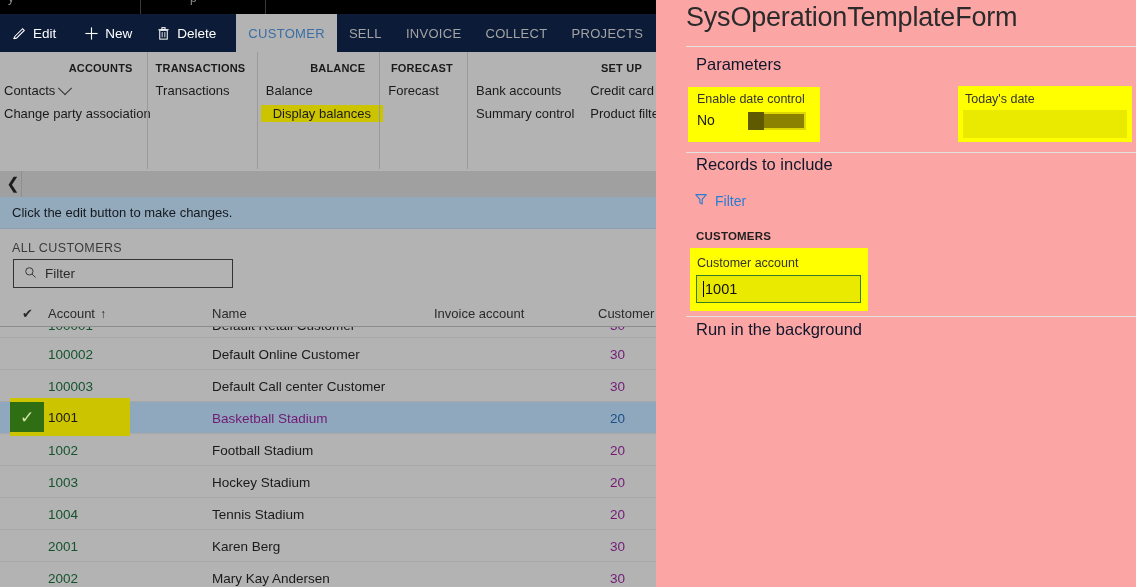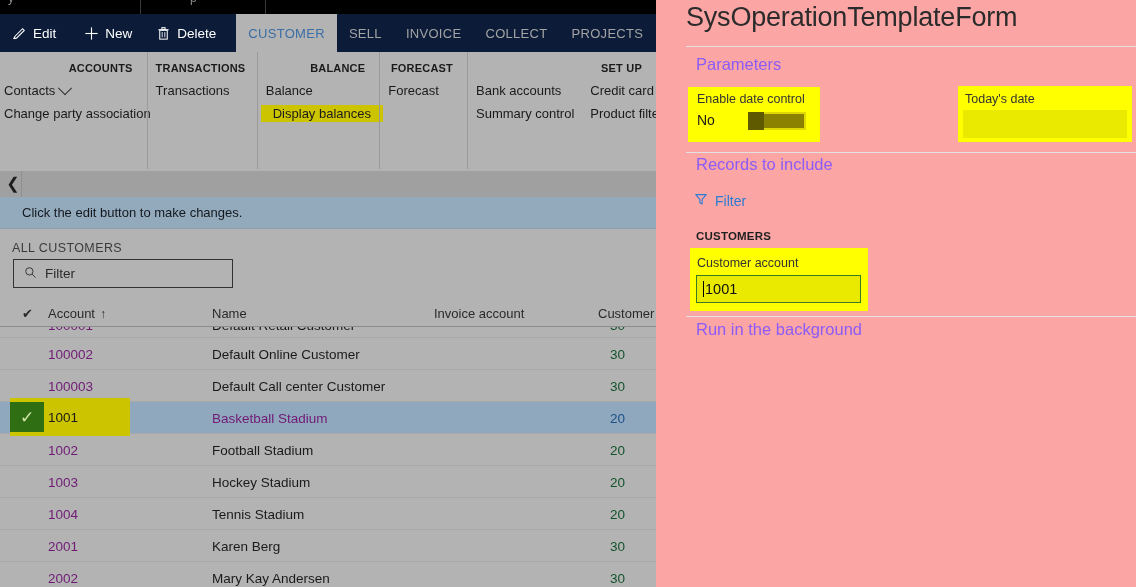--- a/index.html
+++ b/index.html
@@ -187,21 +187,21 @@
   
   .msgbar {
     position: absolute;
     left: 0; top: 197px;
     width: 656px;
     height: 32px;
     background: #93a9bc;
     border-bottom: 1px solid #8d9fb0;
     display: flex;
     align-items: center;
-    padding-left: 22px;
+    padding-left: 12px;
     box-sizing: border-box;
   }
   .msgbar span {
     font-size: 13px;
     color: #14191f;
   }
 
   
   .list-title {
     position: absolute;
@@ -268,23 +268,23 @@
   }
   .row.partial { height: 10px; overflow: hidden; }
   .row.sel { background: #8fa8bd; }
   .cell {
     position: absolute;
     top: 50%;
     transform: translateY(-50%);
     font-size: 13.5px;
     white-space: nowrap;
   }
-  .cell.acct { left: 48px; color: #701a75; }
+  .cell.acct { left: 48px; color: #14532d; }
   .cell.name { left: 212px; color: #1a1a1a; }
-  .cell.cgrp { left: 610px; color: #14532d; }
+  .cell.cgrp { left: 610px; color: #701a75; }
   .row.sel .cell.name { color: #701a75; }
   .row.sel .cell.cgrp { color: #1b4f87; }
 
   
   .sel-hl {
     position: absolute;
     left: 10px;
     top: -4px;
     width: 120px;
     height: 38px;
@@ -340,21 +340,21 @@
     left: 686px;
     width: 450px;
     height: 1px;
     background: #e2e2e2;
   }
   .sec-title {
     position: absolute;
     left: 696px;
     font-size: 16.5px;
     font-weight: 400;
-    color: #8b5cf6;
+    color: #0f172a;
   }
 
   .hlbox {
     position: absolute;
     background: #ffff00;
   }
   .fld-label {
     position: absolute;
     font-size: 12.5px;
     color: #333333;

